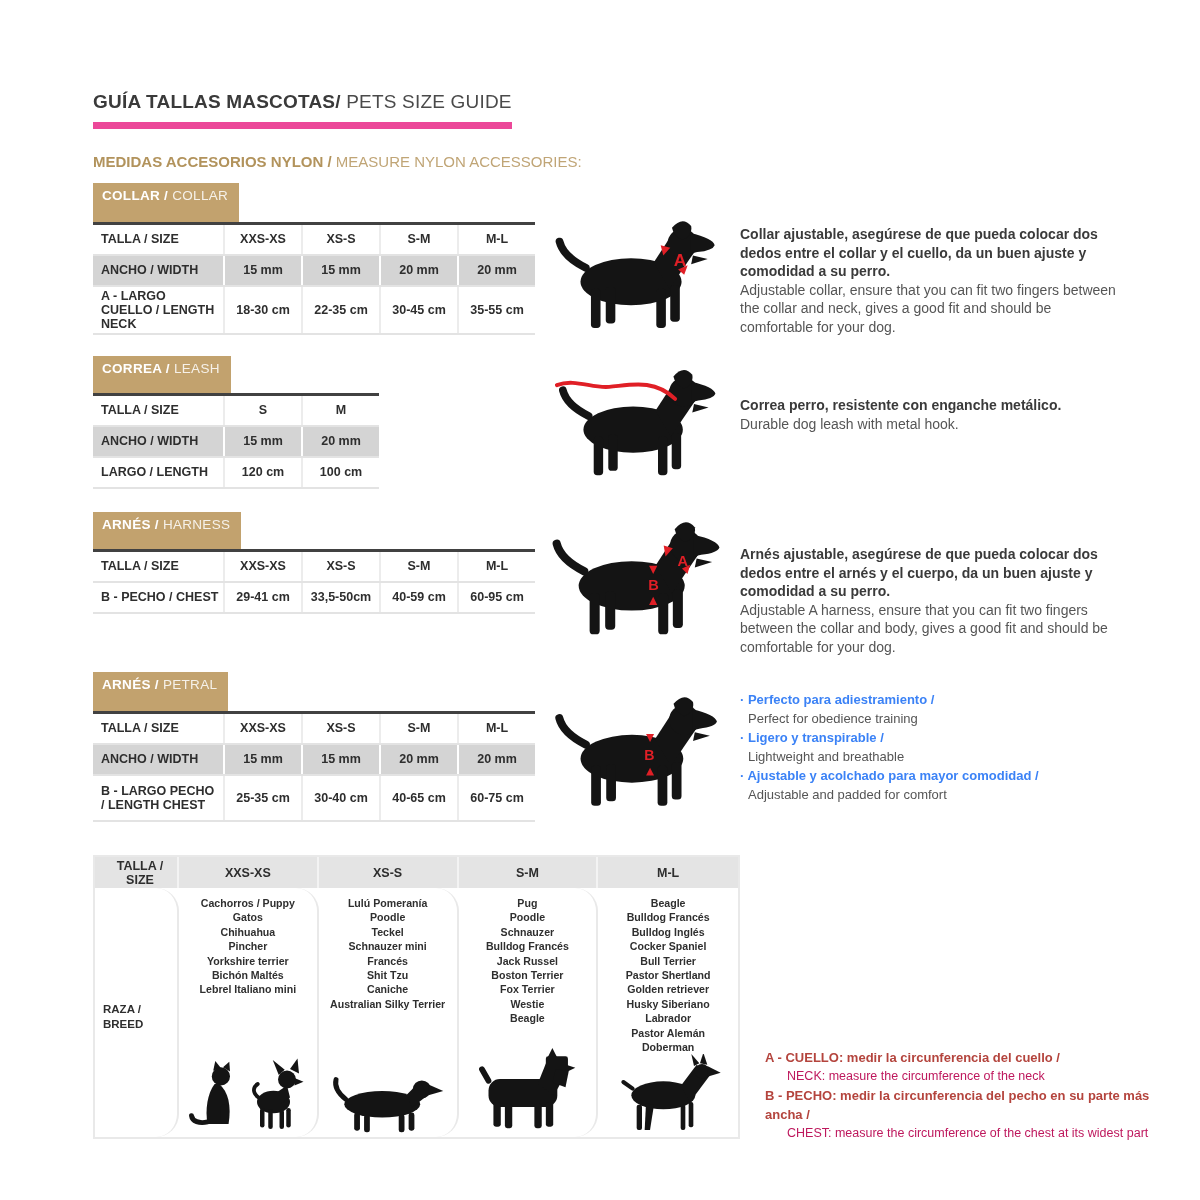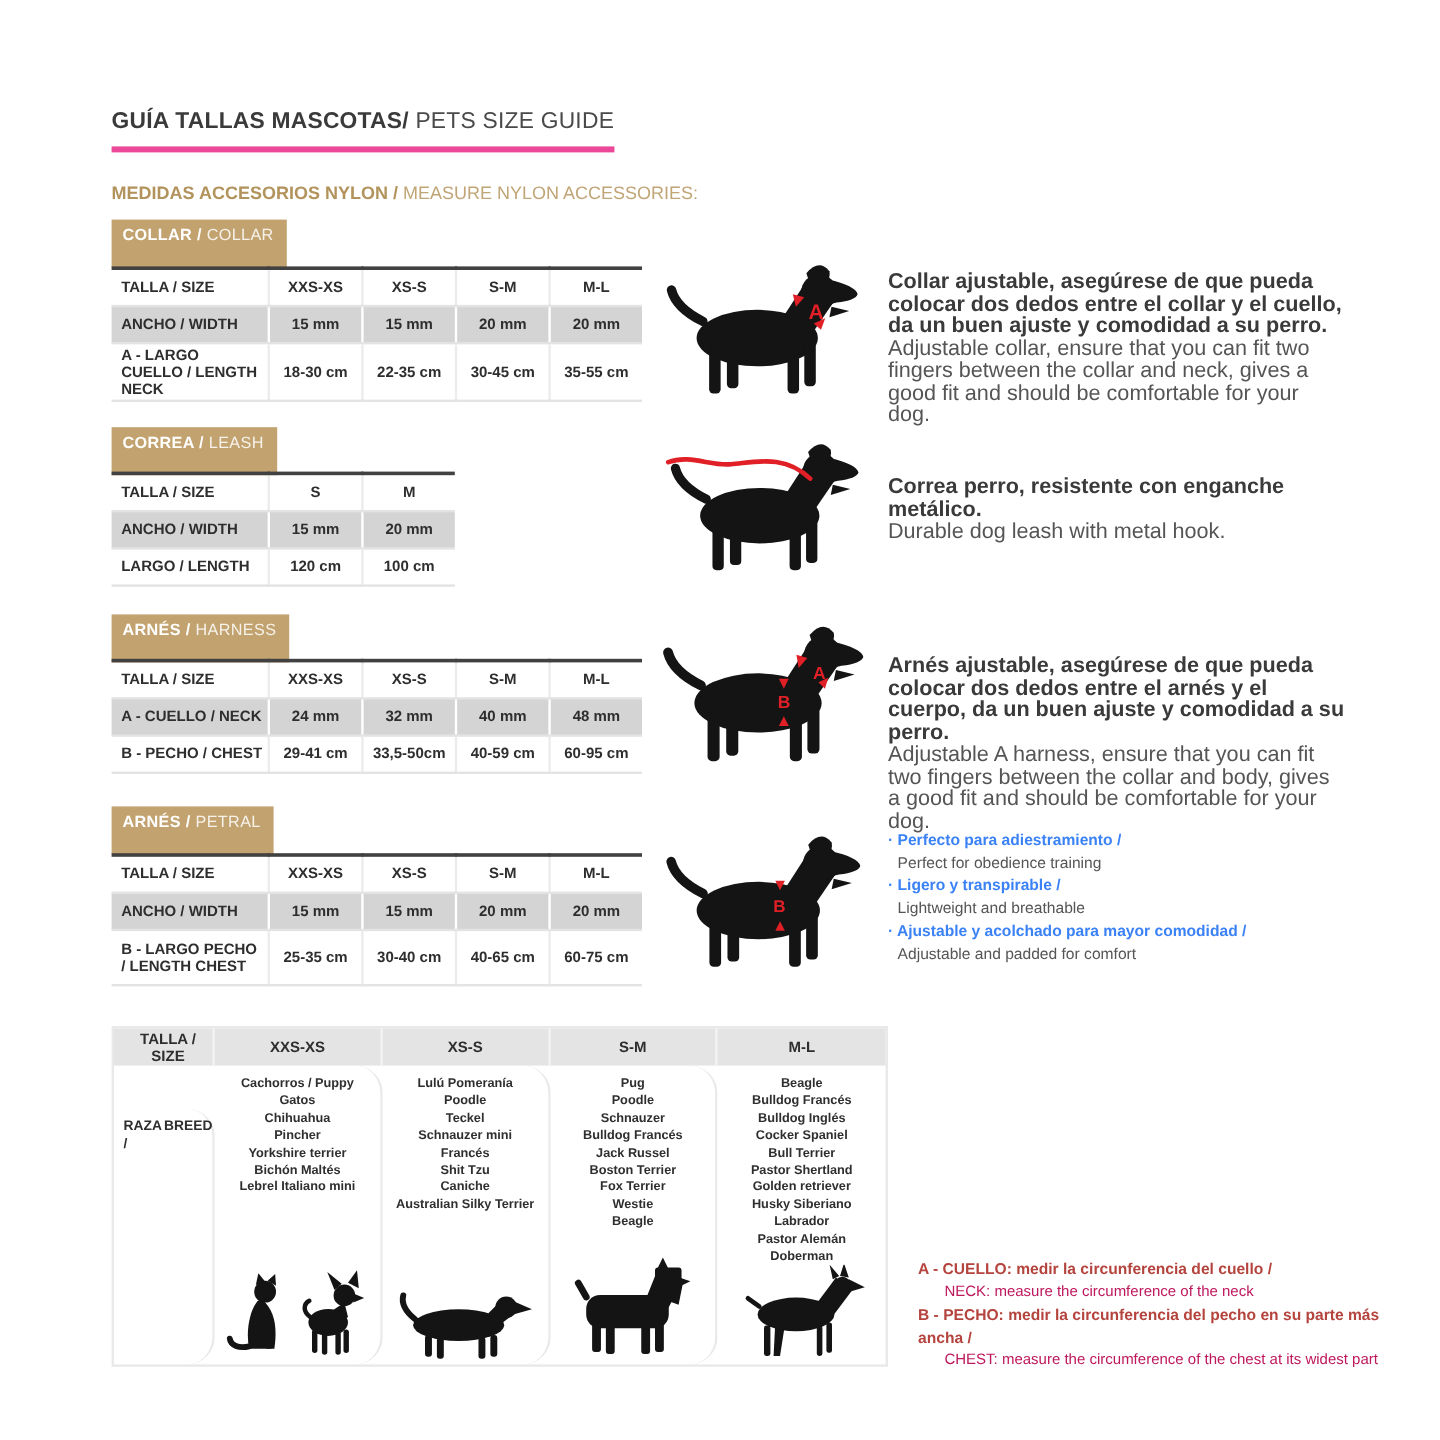--- a/index.html
+++ b/index.html
@@ -6,21 +6,21 @@
   body{
     width:1200px;height:1200px;position:relative;background:#ffffff;
     font-family:"Liberation Sans","DejaVu Sans",sans-serif;color:#333;
     overflow:hidden;
   }
   .abs{position:absolute;}
 
   
   .page-title{
     position:absolute;left:93px;top:78px;font-size:19px;letter-spacing:.2px;
-    border-bottom:5px solid #ec4899;padding-bottom:9px;color:#3a3a3a;white-space:nowrap;
+    border-bottom:7px solid #ec4899;padding-bottom:9px;color:#3a3a3a;white-space:nowrap;
   }
   .page-title .b{font-weight:700;}
   .page-title .l{font-weight:400;color:#4a4a4a;}
   .page-subtitle{position:absolute;left:93px;top:141px;font-size:15px;color:#b2935c;white-space:nowrap;}
   .page-subtitle .b{font-weight:700;}
   .page-subtitle .l{font-weight:400;color:#c0a576;}
 
   
   .badge{
     display:inline-block;background:#c2a26e;color:#fff;font-size:13.5px;
@@ -38,21 +38,21 @@
   table.size-table td:not(:last-child){border-right:2px solid #ececec;}
   table.size-table td.lbl{text-align:left;padding-left:8px;width:118px;}
   table.cols5 td:not(.lbl){width:68px;}
   table.cols3 td:not(.lbl){width:68px;}
   table.size-table tr{height:31px;}
   table.size-table tr.tall{height:46px;}
   table.size-table tr.shaded td{background:#d4d4d4;}
   table.size-table tr.shaded td:not(:last-child){border-right-color:#ffffff;}
 
   
-  .desc{width:382px;font-size:18px;line-height:18.5px;}
+  .desc{width:382px;font-size:14px;line-height:18.5px;}
   .desc .es{margin:0;font-weight:700;color:#3a3a3a;}
   .desc .en{margin:0;font-weight:400;color:#555;}
   .bullets{width:382px;font-size:13px;line-height:19px;}
   .bullet .es{font-weight:700;color:#3b82f6;}
   .bullet .es::before{content:"· ";}
   .bullet .en{font-weight:400;color:#555;padding-left:8px;}
 
   
   .dog-figure{position:absolute;}
   .dog-figure svg{display:block;width:100%;height:100%;}
@@ -61,21 +61,21 @@
 
   
   .breeds{position:absolute;left:93px;top:855px;width:643px;border:2px solid #e9e9e9;}
   .breeds-head{display:grid;grid-template-columns:84px repeat(4,1fr);background:#e4e4e4;height:31px;align-items:center;}
   .breeds-head div{font-size:12.5px;font-weight:700;color:#2e2e2e;text-align:center;border-right:2px solid #f3f3f3;height:100%;display:flex;align-items:center;justify-content:center;}
   .breeds-head div:first-child{justify-content:flex-start;padding-left:8px;}
   .breeds-head div:last-child{border-right:none;}
   .breeds-body{display:grid;grid-template-columns:84px repeat(4,1fr);height:249px;}
   .breed-col{border-right:2px solid #e9e9e9;display:flex;flex-direction:column;align-items:center;padding-top:8px;border-radius:23px;}
   .breed-col:last-child{border-right:none;}
-  .breed-label{display:flex;flex-direction:row;justify-content:center;align-items:flex-start;padding-left:8px;font-size:11.5px;font-weight:700;color:#2e2e2e;line-height:15px;margin-top:36px;}
+  .breed-label{display:flex;flex-direction:column;justify-content:center;align-items:flex-start;padding-left:8px;font-size:11.5px;font-weight:700;color:#2e2e2e;line-height:15px;}
   .breed-list{display:flex;flex-direction:column;align-items:center;}
   .breed-list .breed-item{font-size:10.6px;font-weight:700;color:#2f2f2f;line-height:14.4px;text-align:center;}
   .sil-row{margin-top:auto;display:flex;align-items:flex-end;justify-content:center;gap:4px;padding-bottom:3px;}
 
   
   .notes{position:absolute;left:765px;top:1048px;width:420px;font-size:13px;line-height:19px;color:#b4443d;}
   .note .es{font-weight:700;}
   .note .en{font-weight:400;padding-left:22px;font-size:12.5px;color:#be185d;}
 </style>
 </head>
@@ -181,27 +181,20 @@
   <section class="abs" style="left:93px;top:512px;width:1090px;height:150px">
     <span class="badge"><span class="b">ARNÉS /</span> <span class="l">HARNESS</span></span>
     <table class="size-table cols5 abs" style="left:0;top:37px">
       <tbody>
           <tr>
         <td class="lbl">TALLA / SIZE</td>
         <td>XXS-XS</td>
         <td>XS-S</td>
         <td>S-M</td>
         <td>M-L</td>
-      </tr>
-      <tr class="shaded">
-        <td class="lbl">A - CUELLO / NECK</td>
-        <td>24 mm</td>
-        <td>32 mm</td>
-        <td>40 mm</td>
-        <td>48 mm</td>
       </tr>
       <tr>
         <td class="lbl">B - PECHO / CHEST</td>
         <td>29-41 cm</td>
         <td>33,5-50cm</td>
         <td>40-59 cm</td>
         <td>60-95 cm</td>
       </tr>
     </tbody>
       </table>

